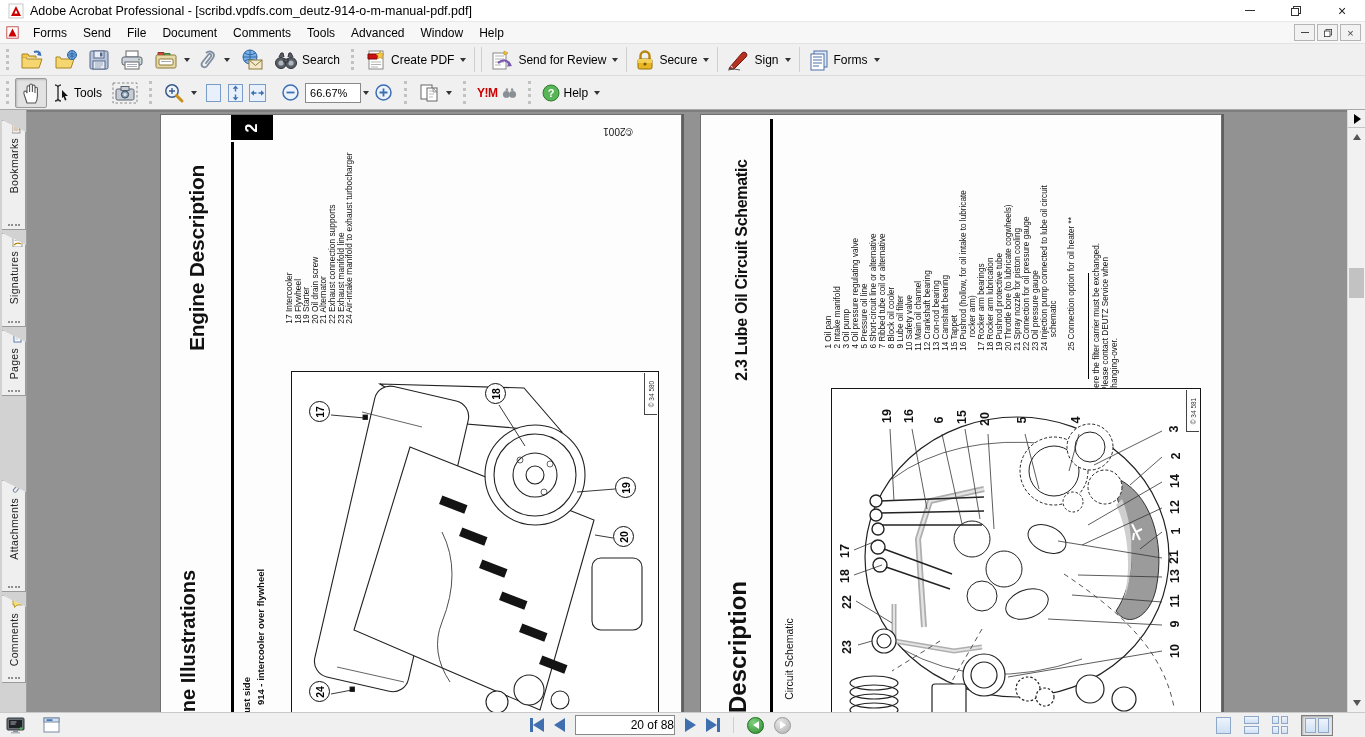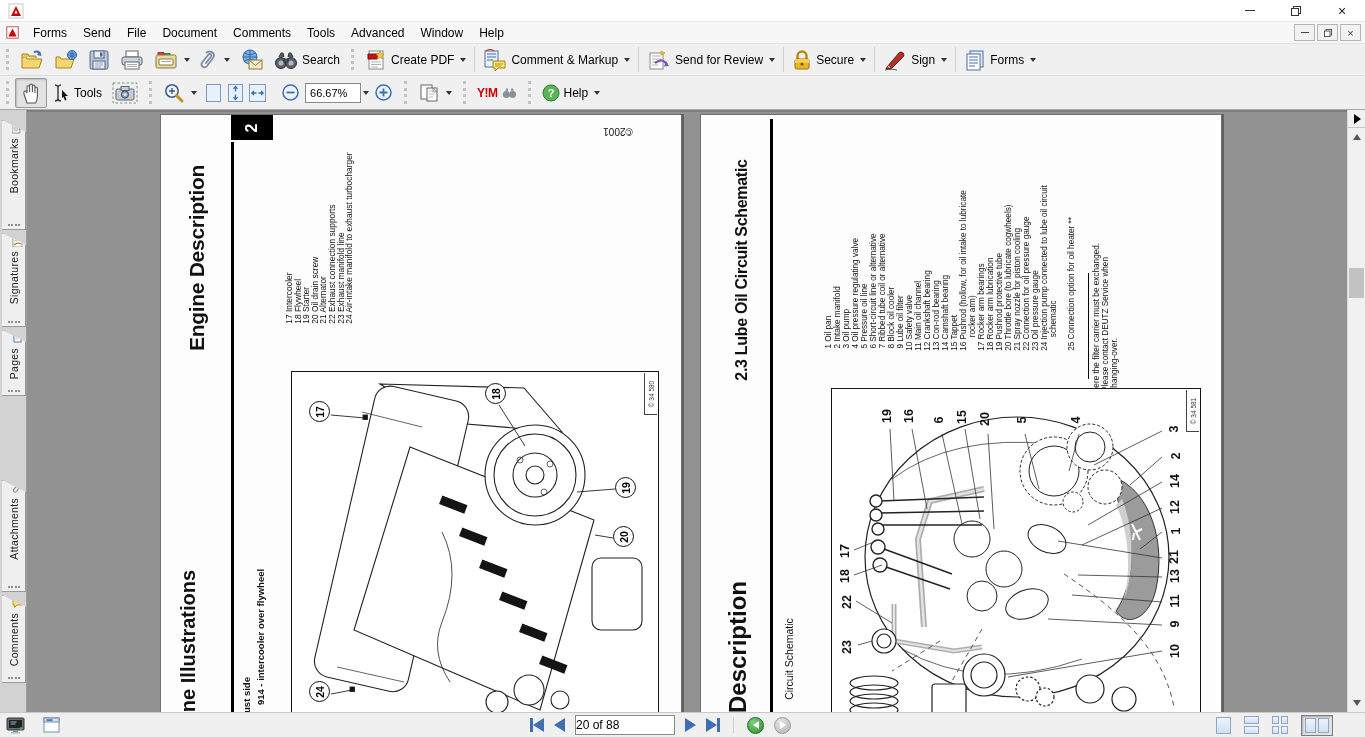--- a/index.html
+++ b/index.html
@@ -64,21 +64,21 @@
   .tri-up{width:0;height:0;border-left:4.5px solid transparent;border-right:4.5px solid transparent;border-bottom:6px solid #555}
   .tri-down{width:0;height:0;border-left:4.5px solid transparent;border-right:4.5px solid transparent;border-top:6px solid #555}
   .thumb{position:absolute;left:1px;top:158px;width:15px;height:30px;background:#c2c2c2}
 
   
   .statusbar{position:absolute;left:0;top:712px;width:100%;height:25px;background:#f0f0f0;border-top:1px solid #c9c9c9}
   .nav-cluster{position:absolute;left:530px;top:0;height:100%;display:flex;align-items:center;gap:10px}
   .blue-tri-r{width:0;height:0;border-top:7px solid transparent;border-bottom:7px solid transparent;border-left:11px solid #3f6fae}
   .blue-tri-l{width:0;height:0;border-top:7px solid transparent;border-bottom:7px solid transparent;border-right:11px solid #3f6fae}
   .bar-v{width:3px;height:14px;background:#3f6fae}
-  .pagefield{width:100px;height:20px;border:1px solid #8a8a8a;background:#fff;font-size:12px;text-align:left;font-family:"Liberation Sans",sans-serif}
+  .pagefield{width:100px;height:20px;border:1px solid #8a8a8a;background:#fff;font-size:12px;text-align:right;font-family:"Liberation Sans",sans-serif}
   .circ{width:17px;height:17px;border-radius:50%;display:flex;align-items:center;justify-content:center}
   .circ.green{background:radial-gradient(circle at 35% 30%,#7fd07f,#2e8b2e);border:1px solid #1e6b1e}
   .circ.gray{background:radial-gradient(circle at 35% 30%,#e8e8e8,#b0b0b0);border:1px solid #9a9a9a}
   .mini-tri-l{width:0;height:0;border-top:4px solid transparent;border-bottom:4px solid transparent;border-right:6px solid #fff}
   .mini-tri-r{width:0;height:0;border-top:4px solid transparent;border-bottom:4px solid transparent;border-left:6px solid #fff}
   .layout-cluster{position:absolute;right:32px;top:0;height:100%;display:flex;align-items:center;gap:13px}
   .laybox{border:1px solid #8fa8c8;background:linear-gradient(#eef4fc,#cfe0f4)}
   .lay-sel{border:1px solid #7d7d7d;background:#e3e3e3;box-shadow:inset 1px 1px 2px rgba(0,0,0,.25);padding:2px 3px;display:flex;gap:2px}
   .status-left{position:absolute;left:6px;top:0;height:100%;display:flex;align-items:center;gap:18px}
 </style>
@@ -86,20 +86,21 @@
 <body>
 
 <div class="app">
 
   <div class="titlebar">
     <svg class="icon" width="16" height="16" viewBox="0 0 16 16" style="margin-left:8px">
       <rect x="1" y="1" width="14" height="14" fill="#fff" stroke="#c9c9c9"></rect>
       <path d="M3 13 L8 3 L13 13 Z" fill="#cc0000"></path>
       <path d="M6.4 10.5 L8 7 L9.6 10.5 Z" fill="#fff"></path>
     </svg>
+    <span class="ttext">Adobe Acrobat Professional - [scribd.vpdfs.com_deutz-914-o-m-manual-pdf.pdf]</span>
     <div class="winbtns">
       <div class="winbtn">
           <div class="min-glyph"></div>
         </div>
       <div class="winbtn">
           <div class="restore-glyph">
             <div class="b b1"></div>
             <div class="b b2"></div>
           </div>
         </div>
@@ -215,31 +216,20 @@
       <svg width="22" height="22" viewBox="0 0 22 22">
           <rect x="4" y="2" width="14" height="18" fill="#fff" stroke="#888"></rect>
           <path d="M3 5 L14 5 L12 10 L3 10 Z" fill="#cc1111" stroke="#7a0a0a"></path>
           <path d="M15 2 l1.2 2.6 2.8 .4 -2 2 .5 2.8 -2.5 -1.3 -2.5 1.3 .5 -2.8 -2 -2 2.8 -.4 Z" fill="#f7c948" stroke="#b8860b" stroke-width=".6"></path>
           <path d="M6 13 h10 M6 15.5 h10 M6 18 h7" stroke="#aaa" stroke-width=".9"></path>
         </svg>
       <span class="tlabel">Create PDF</span>
       <div class="caret"></div>
     </div>
     <div class="vsep"></div>
-    <div class="tbtn">
-      <svg width="24" height="22" viewBox="0 0 24 22">
-          <rect x="2" y="2" width="13" height="16" fill="#e8f0fa" stroke="#4a6fa5"></rect>
-          <path d="M4 5 h9 M4 8 h9 M4 11 h6" stroke="#4a6fa5" stroke-width="1"></path>
-          <path d="M10 12 h12 v7 h-7 l-3 3 v-3 h-2 Z" fill="#f9e36b" stroke="#a8861e"></path>
-          <path d="M12 15 h8 M12 17 h6" stroke="#a8861e" stroke-width=".8"></path>
-          <path d="M3 2 q4 -3 8 0" stroke="#cc3333" fill="none" stroke-width="1.2"></path>
-        </svg>
-      <span class="tlabel">Comment &amp; Markup</span>
-      <div class="caret"></div>
-    </div>
     <div class="vsep"></div>
     <div class="tbtn">
       <svg width="24" height="22" viewBox="0 0 24 22">
           <rect x="3" y="4" width="13" height="16" fill="#fff" stroke="#888"></rect>
           <path d="M5 7 h9 M5 10 h9 M5 13 h9 M5 16 h6" stroke="#aaa" stroke-width=".9"></path>
           <path d="M8 14 q8 -6 12 2" fill="none" stroke="#7a5ab0" stroke-width="2.2"></path>
           <path d="M19 12 l3 5 -5 .5 Z" fill="#7a5ab0"></path>
           <path d="M14 2 l4 2 -4 2 Z" fill="#f7c948" stroke="#b8860b" stroke-width=".6"></path>
         </svg>
       <span class="tlabel">Send for Review</span>

